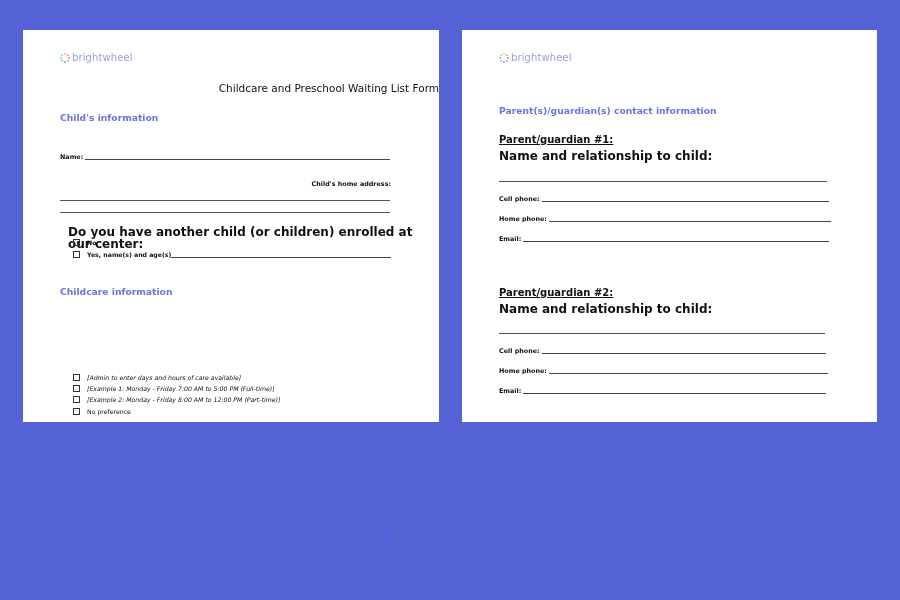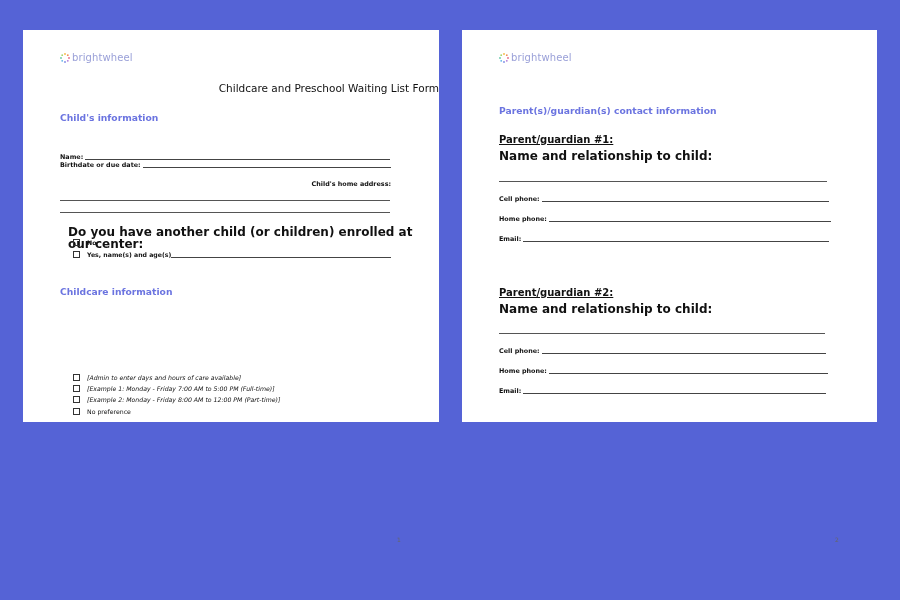--- a/index.html
+++ b/index.html
@@ -134,24 +134,20 @@
   </div>
 
   <div class="doc-title">Childcare and Preschool Waiting List Form</div>
 
   <div class="section-heading" style="left:37px; top:82px;">Child's information</div>
 
   <div class="field" style="left:37px; width:330px; top:122px;">
     <span>Name:</span>
     <span class="line"></span>
   </div>
-  <div class="field" style="left:37px; width:331px; top:130px;">
-    <span>Birthdate or due date:</span>
-    <span class="line"></span>
-  </div>
   <div class="field" style="left:37px; width:331px; top:150px;flex-direction:column;">
     <span>Child's home address:</span>
     <span class="line"></span>
   </div>
   <div class="blank-line" style="left:37px; width:330px; top:170px;"></div>
   <div class="blank-line" style="left:37px; width:330px; top:182px;"></div>
 
   <div class="text" style="left:37px; top:196px;margin-left:8px;">Do you have another child (or children) enrolled at our center:</div>
   <div class="check-row bold" style="left:50px; width:100px; top:208px;">
     <span class="box"></span>

